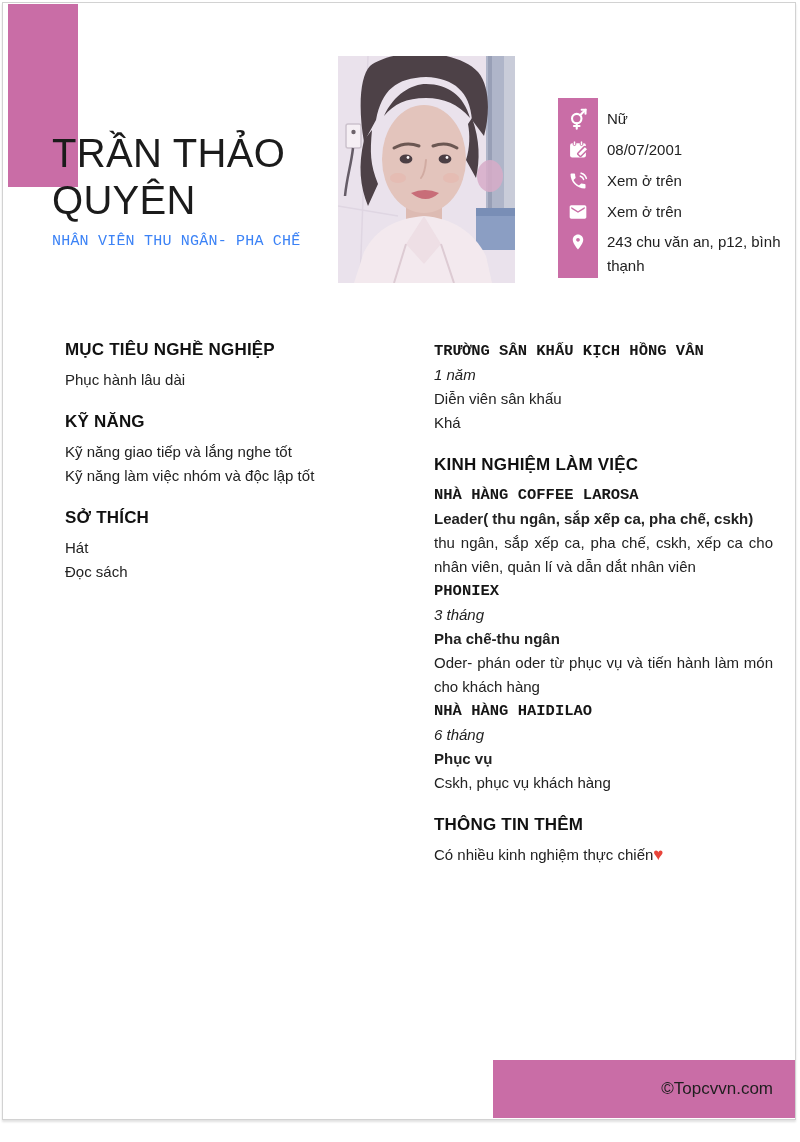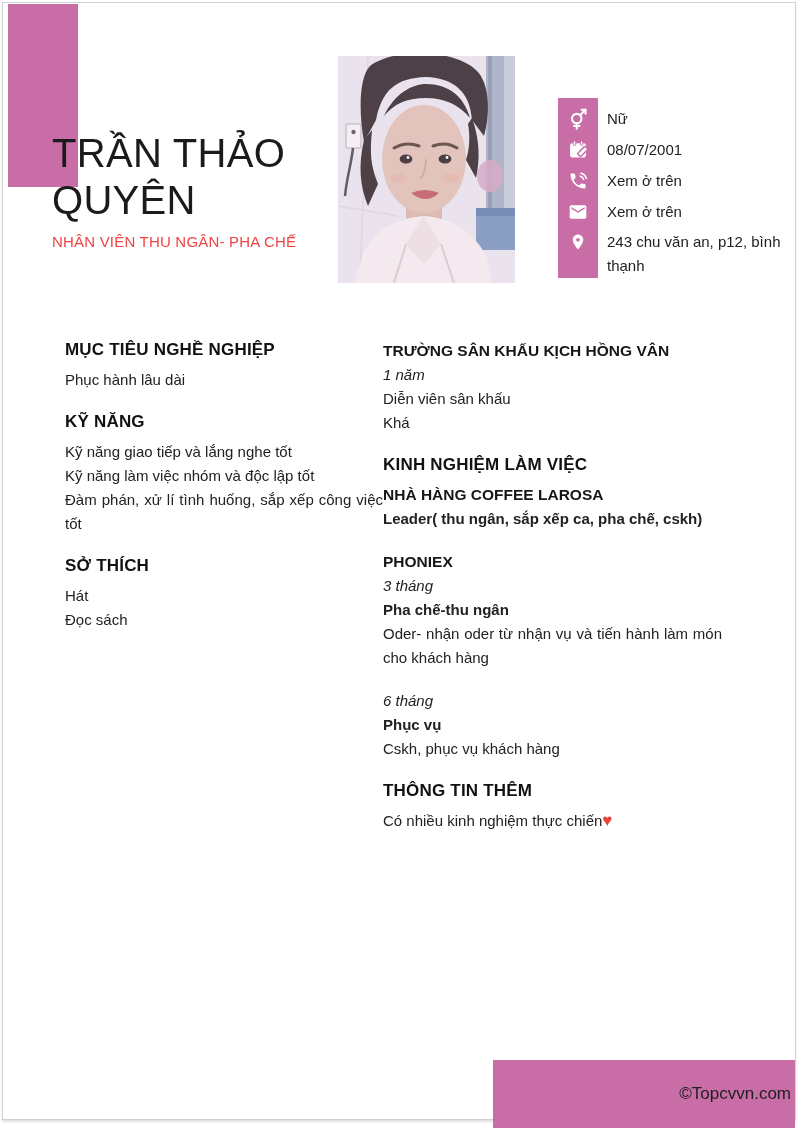--- a/index.html
+++ b/index.html
@@ -18,50 +18,50 @@
   }
   .page{
     position:absolute;left:2px;top:2px;width:794px;height:1118px;
     background:#ffffff;border:1px solid var(--border);
     box-shadow:0 2px 2px rgba(0,0,0,0.12);
   }
   
   .accent-block{position:absolute;left:5px;top:1px;width:70px;height:183px;background:var(--pink);}
   .header{position:absolute;left:49px;top:127px;width:330px;}
   .header h1{margin:0;font-size:40px;line-height:47px;font-weight:400;color:var(--ink);letter-spacing:0.3px;}
-  .subtitle{margin-top:9px;font-size:15px;color:#ef4444;letter-spacing:0.2px;}
+  .subtitle{margin-top:9px;font-size:15px;color:#3b82f6;letter-spacing:0.2px;font-family:Liberation Mono, monospace;}
   
   .photo{position:absolute;left:335px;top:53px;width:177px;height:227px;overflow:hidden;}
   .photo svg{display:block;}
   
   .contact{position:absolute;left:555px;top:95px;display:flex;align-items:stretch;}
   .icon-col{width:40px;background:var(--pink);display:flex;flex-direction:column;padding:5px 0 4px;}
   .icon-cell{height:31px;display:flex;align-items:center;justify-content:center;flex:0 0 auto;}
   .icon-cell:last-child{flex:1 1 auto;align-items:flex-start;padding-top:5px;}
   .val-col{margin-left:9px;width:196px;display:flex;flex-direction:column;padding-top:5px;}
   .val-cell{min-height:31px;font-size:15px;line-height:24px;color:var(--body);display:flex;align-items:center;}
   .val-cell.multiline{align-items:flex-start;padding-top:3px;}
   
   .columns{position:absolute;left:62px;top:336px;width:708px;display:flex;}
-  .col-left{width:318px;}
+  .col-left{width:318px;margin-right:51px;}
   .col-right{width:339px;}
   .sec{margin-bottom:19px;}
   .sec h2{margin:0 0 7px 0;font-size:17px;line-height:22px;font-weight:700;color:#111;letter-spacing:0.2px;}
   .line{font-size:15px;line-height:24px;color:var(--body);}
   .justify{text-align:justify;}
   .bold{font-weight:700;}
   .italic{font-style:italic;}
-  .entry-title{font-size:15.5px;line-height:24px;font-weight:700;color:#161616;}
-  .job{margin-top:19px;}
+  .entry-title{font-size:15.5px;line-height:24px;font-weight:700;color:#161616;font-family:Liberation Mono, monospace;}
+  .job{}
   .job:first-of-type{margin-top:0;}
   .heart{color:var(--heart);font-size:17px;line-height:24px;}
   
   .footer{
-    position:absolute;left:490px;top:1057px;right:0;height:68px;background:var(--pink);
-    display:flex;align-items:center;justify-content:flex-end;padding-right:4px;
+    position:absolute;left:490px;top:1057px;right:0;height:58px;background:var(--pink);
+    display:flex;align-items:center;justify-content:flex-end;padding-right:22px;
     font-size:17px;color:#1e1e1e;
   }
 </style>
 </head>
 <body>
 
 <div class="page">
 
   <div class="accent-block"></div>
 
@@ -161,21 +161,20 @@
 
     <div class="col-left">
       <div class="sec">
         <h2>MỤC TIÊU NGHỀ NGHIỆP</h2>
         <div class="line">Phục hành lâu dài</div>
       </div>
       <div class="sec">
         <h2>KỸ NĂNG</h2>
         <div class="line">Kỹ năng giao tiếp và lắng nghe tốt</div>
         <div class="line">Kỹ năng làm việc nhóm và độc lập tốt</div>
-        <div class="line justify">Đàm phán, xử lí tình huống, sắp xếp công việc tốt</div>
       </div>
       <div class="sec">
         <h2>SỞ THÍCH</h2>
         <div class="line">Hát</div>
         <div class="line">Đọc sách</div>
       </div>
     </div>
 
     <div class="col-right">
       <div class="sec">
@@ -184,30 +183,32 @@
         <div class="line">Diễn viên sân khấu</div>
         <div class="line">Khá</div>
       </div>
 
       <div class="sec">
         <h2>KINH NGHIỆM LÀM VIỆC</h2>
 
         <div class="job">
           <div class="entry-title">NHÀ HÀNG COFFEE LAROSA</div>
           <div class="line bold justify">Leader( thu ngân, sắp xếp ca, pha chế, cskh)</div>
+          <div class="line justify"> thu ngân, sắp xếp ca, pha chế, cskh, xếp ca cho nhân viên, quản lí và dẫn dắt nhân viên</div>
         </div>
 
         <div class="job">
           <div class="entry-title">PHONIEX</div>
           <div class="line italic">3 tháng</div>
           <div class="line bold">Pha chế-thu ngân</div>
-          <div class="line justify">Oder- nhận oder từ nhận vụ và tiến hành làm món cho khách hàng</div>
+          <div class="line justify">Oder- phán oder từ phục vụ và tiến hành làm món cho khách hàng</div>
         </div>
 
         <div class="job">
+          <div class="entry-title">NHÀ HÀNG HAIDILAO</div>
           <div class="line italic">6 tháng</div>
           <div class="line bold">Phục vụ</div>
           <div class="line">Cskh, phục vụ khách hàng</div>
         </div>
       </div>
 
       <div class="sec">
         <h2>THÔNG TIN THÊM</h2>
         <div class="line"><span>Có nhiều kinh nghiệm thực chiến</span><span class="heart">♥</span></div>
       </div>

